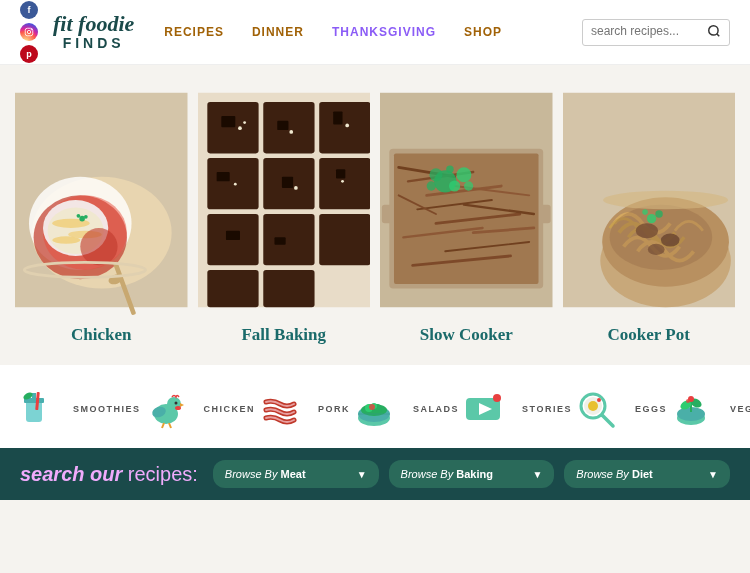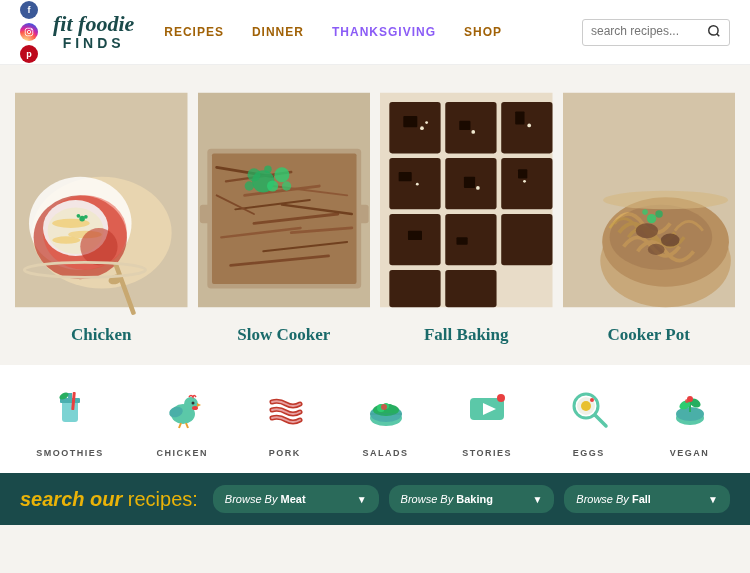--- a/index.html
+++ b/index.html
@@ -135,21 +135,21 @@
     
     .categories {
       background: #fff;
       display: flex;
       justify-content: space-around;
       align-items: center;
       padding: 20px 10px 15px;
     }
     .cat-item {
       display: flex;
-      flex-direction: column;
+      flex-direction: row;
       align-items: center;
       gap: 15px;
       cursor: pointer;
     }
     .cat-icon {
       width: 48px;
       height: 48px;
       display: flex;
       align-items: center;
       justify-content: center;
@@ -166,21 +166,21 @@
     .bottom-search {
       background: #1a4a4a;
       display: flex;
       align-items: center;
       padding: 12px 20px;
       gap: 15px;
     }
     .search-label {
       font-size: 20px;
       font-weight: 900;
-      color: #eab308;
+      color: #f0abfc;
       font-style: italic;
       white-space: nowrap;
     }
     .search-label span {
       font-weight: 400;
       font-style: normal;
     }
     .dropdown-group {
       flex: 1;
       display: flex;
@@ -269,20 +269,61 @@
         <ellipse cx="108" cy="200" rx="8" ry="5" fill="#c8a870" transform="rotate(-20, 108, 200)"></ellipse>
 
         <circle cx="72" cy="135" r="3" fill="#27ae60"></circle>
         <circle cx="68" cy="132" r="2" fill="#27ae60"></circle>
         <circle cx="76" cy="133" r="2" fill="#27ae60"></circle>
 
         <ellipse cx="75" cy="190" rx="65" ry="8" fill="none" stroke="#e0d0b0" stroke-width="3"></ellipse>
       </svg>
     </div>
     <span class="recipe-label">Chicken</span>
+  </div>
+
+  <div class="recipe-card">
+    <div class="recipe-img">
+      <svg viewBox="0 0 185 230" xmlns="http://www.w3.org/2000/svg" width="100%" height="100%">
+        <rect width="185" height="230" fill="#e8dcc8"></rect>
+
+        <rect x="10" y="10" width="55" height="55" rx="3" fill="#3d2010"></rect>
+        <rect x="70" y="10" width="55" height="55" rx="3" fill="#3d2010"></rect>
+        <rect x="130" y="10" width="55" height="55" rx="3" fill="#3d2010"></rect>
+
+        <rect x="10" y="70" width="55" height="55" rx="3" fill="#3d2010"></rect>
+        <rect x="70" y="70" width="55" height="55" rx="3" fill="#3d2010"></rect>
+        <rect x="130" y="70" width="55" height="55" rx="3" fill="#3d2010"></rect>
+
+        <rect x="10" y="130" width="55" height="55" rx="3" fill="#3d2010"></rect>
+        <rect x="70" y="130" width="55" height="55" rx="3" fill="#3d2010"></rect>
+        <rect x="130" y="130" width="55" height="55" rx="3" fill="#3d2010"></rect>
+
+        <rect x="10" y="190" width="55" height="40" rx="3" fill="#3d2010"></rect>
+        <rect x="70" y="190" width="55" height="40" rx="3" fill="#3d2010"></rect>
+
+        <rect x="25" y="25" width="15" height="12" rx="1" fill="#1a0a00"></rect>
+        <rect x="85" y="30" width="12" height="10" rx="1" fill="#1a0a00"></rect>
+        <rect x="145" y="20" width="10" height="14" rx="1" fill="#1a0a00"></rect>
+        <rect x="20" y="85" width="14" height="10" rx="1" fill="#1a0a00"></rect>
+        <rect x="90" y="90" width="12" height="12" rx="1" fill="#1a0a00"></rect>
+        <rect x="148" y="82" width="10" height="10" rx="1" fill="#1a0a00"></rect>
+        <rect x="30" y="148" width="15" height="10" rx="1" fill="#1a0a00"></rect>
+        <rect x="82" y="155" width="12" height="8" rx="1" fill="#1a0a00"></rect>
+
+        <circle cx="45" cy="38" r="2" fill="#f0e8d0"></circle>
+        <circle cx="50" cy="32" r="1.5" fill="#f0e8d0"></circle>
+        <circle cx="100" cy="42" r="2" fill="#f0e8d0"></circle>
+        <circle cx="160" cy="35" r="2" fill="#f0e8d0"></circle>
+        <circle cx="40" cy="98" r="1.5" fill="#f0e8d0"></circle>
+        <circle cx="105" cy="102" r="2" fill="#f0e8d0"></circle>
+        <circle cx="155" cy="95" r="1.5" fill="#f0e8d0"></circle>
+      </svg>
+    </div>
+    <span class="recipe-label">Fall Baking</span>
   </div>
 
   <div class="recipe-card">
     <div class="recipe-img">
       <svg viewBox="0 0 185 230" xmlns="http://www.w3.org/2000/svg" width="100%" height="100%">
         <rect width="185" height="230" fill="#c8b89a"></rect>
 
         <rect x="10" y="60" width="165" height="150" rx="4" fill="#b8a080"></rect>
         <rect x="15" y="65" width="155" height="140" rx="2" fill="#a07850"></rect>
 
@@ -312,61 +353,20 @@
         <rect x="2" y="120" width="12" height="20" rx="3" fill="#b8a080"></rect>
         <rect x="171" y="120" width="12" height="20" rx="3" fill="#b8a080"></rect>
       </svg>
     </div>
     <span class="recipe-label">Slow Cooker</span>
   </div>
 
   <div class="recipe-card">
     <div class="recipe-img">
       <svg viewBox="0 0 185 230" xmlns="http://www.w3.org/2000/svg" width="100%" height="100%">
-        <rect width="185" height="230" fill="#e8dcc8"></rect>
-
-        <rect x="10" y="10" width="55" height="55" rx="3" fill="#3d2010"></rect>
-        <rect x="70" y="10" width="55" height="55" rx="3" fill="#3d2010"></rect>
-        <rect x="130" y="10" width="55" height="55" rx="3" fill="#3d2010"></rect>
-
-        <rect x="10" y="70" width="55" height="55" rx="3" fill="#3d2010"></rect>
-        <rect x="70" y="70" width="55" height="55" rx="3" fill="#3d2010"></rect>
-        <rect x="130" y="70" width="55" height="55" rx="3" fill="#3d2010"></rect>
-
-        <rect x="10" y="130" width="55" height="55" rx="3" fill="#3d2010"></rect>
-        <rect x="70" y="130" width="55" height="55" rx="3" fill="#3d2010"></rect>
-        <rect x="130" y="130" width="55" height="55" rx="3" fill="#3d2010"></rect>
-
-        <rect x="10" y="190" width="55" height="40" rx="3" fill="#3d2010"></rect>
-        <rect x="70" y="190" width="55" height="40" rx="3" fill="#3d2010"></rect>
-
-        <rect x="25" y="25" width="15" height="12" rx="1" fill="#1a0a00"></rect>
-        <rect x="85" y="30" width="12" height="10" rx="1" fill="#1a0a00"></rect>
-        <rect x="145" y="20" width="10" height="14" rx="1" fill="#1a0a00"></rect>
-        <rect x="20" y="85" width="14" height="10" rx="1" fill="#1a0a00"></rect>
-        <rect x="90" y="90" width="12" height="12" rx="1" fill="#1a0a00"></rect>
-        <rect x="148" y="82" width="10" height="10" rx="1" fill="#1a0a00"></rect>
-        <rect x="30" y="148" width="15" height="10" rx="1" fill="#1a0a00"></rect>
-        <rect x="82" y="155" width="12" height="8" rx="1" fill="#1a0a00"></rect>
-
-        <circle cx="45" cy="38" r="2" fill="#f0e8d0"></circle>
-        <circle cx="50" cy="32" r="1.5" fill="#f0e8d0"></circle>
-        <circle cx="100" cy="42" r="2" fill="#f0e8d0"></circle>
-        <circle cx="160" cy="35" r="2" fill="#f0e8d0"></circle>
-        <circle cx="40" cy="98" r="1.5" fill="#f0e8d0"></circle>
-        <circle cx="105" cy="102" r="2" fill="#f0e8d0"></circle>
-        <circle cx="155" cy="95" r="1.5" fill="#f0e8d0"></circle>
-      </svg>
-    </div>
-    <span class="recipe-label">Fall Baking</span>
-  </div>
-
-  <div class="recipe-card">
-    <div class="recipe-img">
-      <svg viewBox="0 0 185 230" xmlns="http://www.w3.org/2000/svg" width="100%" height="100%">
         <rect width="185" height="230" fill="#d4c4a8"></rect>
 
         <ellipse cx="110" cy="180" rx="70" ry="50" fill="#c8a87a"></ellipse>
         <ellipse cx="110" cy="160" rx="68" ry="48" fill="#b89060"></ellipse>
 
         <path d="M55,140 Q70,120 85,140 Q100,160 115,140" stroke="#d4a860" stroke-width="4" fill="none"></path>
         <path d="M60,150 Q75,130 90,150 Q105,170 120,150" stroke="#c8a050" stroke-width="4" fill="none"></path>
         <path d="M65,165 Q80,145 95,165 Q110,185 125,165" stroke="#d4a860" stroke-width="4" fill="none"></path>
         <path d="M70,155 Q85,135 100,155 Q115,175 130,155" stroke="#c8a050" stroke-width="3.5" fill="none"></path>
         <path d="M80,170 Q95,150 110,170 Q125,190 140,170" stroke="#d4a860" stroke-width="4" fill="none"></path>
@@ -526,17 +526,17 @@
   <div class="dropdown-group">
     <button class="dropdown-btn">
       <span><span class="browse">Browse By </span><span class="by">Meat</span></span>
       <span class="chevron">▼</span>
     </button>
     <button class="dropdown-btn">
       <span><span class="browse">Browse By </span><span class="by">Baking</span></span>
       <span class="chevron">▼</span>
     </button>
     <button class="dropdown-btn">
-      <span><span class="browse">Browse By </span><span class="by">Fall</span></span>
+      <span><span class="browse">Browse By </span><span class="by">Diet</span></span>
       <span class="chevron">▼</span>
     </button>
   </div>
 </div>
 
 </body></html>

